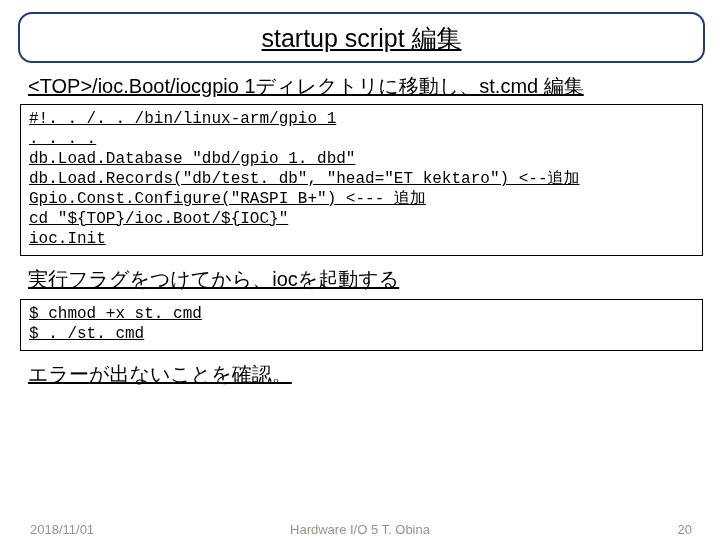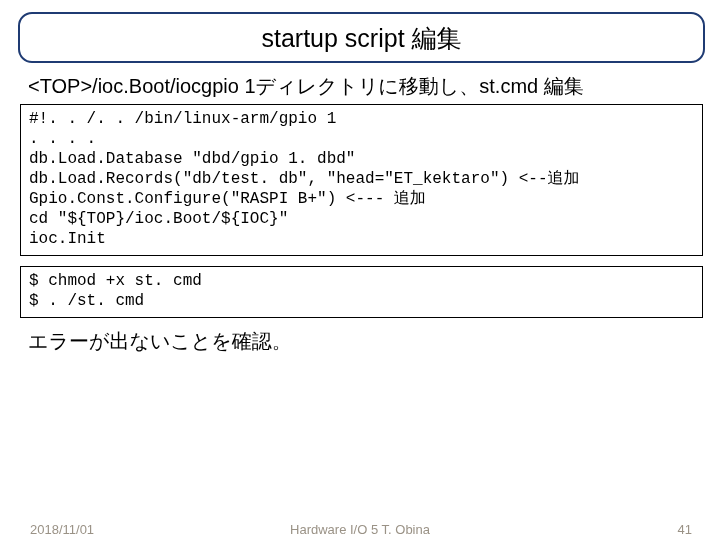--- a/index.html
+++ b/index.html
@@ -1,17 +1,17 @@
 <!DOCTYPE html>
 <html><head>
 <meta charset="utf-8">
 <style>
   * { box-sizing: border-box; margin: 0; padding: 0; }
   html, body { width: 720px; height: 540px; background: #fff; font-family: "Meiryo", "Hiragino Kaku Gothic Pro", sans-serif; position: relative; }
-  .page { width: 720px; height: 540px; position: relative; padding: 12px 15px 0 18px; }
+  .page { width: 720px; height: 540px; position: relative; padding: 12px 15px 0 18px; text-decoration: underline; }
   .title-bar {
     border: 2.5px solid #1f3b73;
     border-radius: 14px;
     padding: 8px 0 6px 0;
     text-align: center;
     font-size: 25px;
     color: #000;
     margin-bottom: 10px;
   }
   .instr {
@@ -53,25 +53,26 @@
   <div class="instr">&lt;TOP&gt;/ioc.Boot/iocgpio 1ディレクトリに移動し、st.cmd 編集</div>
 
   <div class="codebox">#!. . /. . /bin/linux-arm/gpio 1
 . . . .
 db.Load.Database "dbd/gpio 1. dbd"
 db.Load.Records("db/test. db", "head="ET_kektaro") &lt;--追加
 Gpio.Const.Configure("RASPI B+") &lt;--- 追加
 cd "${TOP}/ioc.Boot/${IOC}"
 ioc.Init</div>
 
+  <div class="note">実行フラグをつけてから、iocを起動する</div>
 
   <div class="codebox">$ chmod +x st. cmd
 $ . /st. cmd</div>
 
   <div class="note">エラーが出ないことを確認。</div>
 
   <div class="footer">
     <span class="date">2018/11/01</span>
     <span class="center">Hardware I/O 5 T. Obina</span>
-    <span class="pagenum">41</span>
+    <span class="pagenum">20</span>
   </div>
 
 </div>
 
 </body></html>

